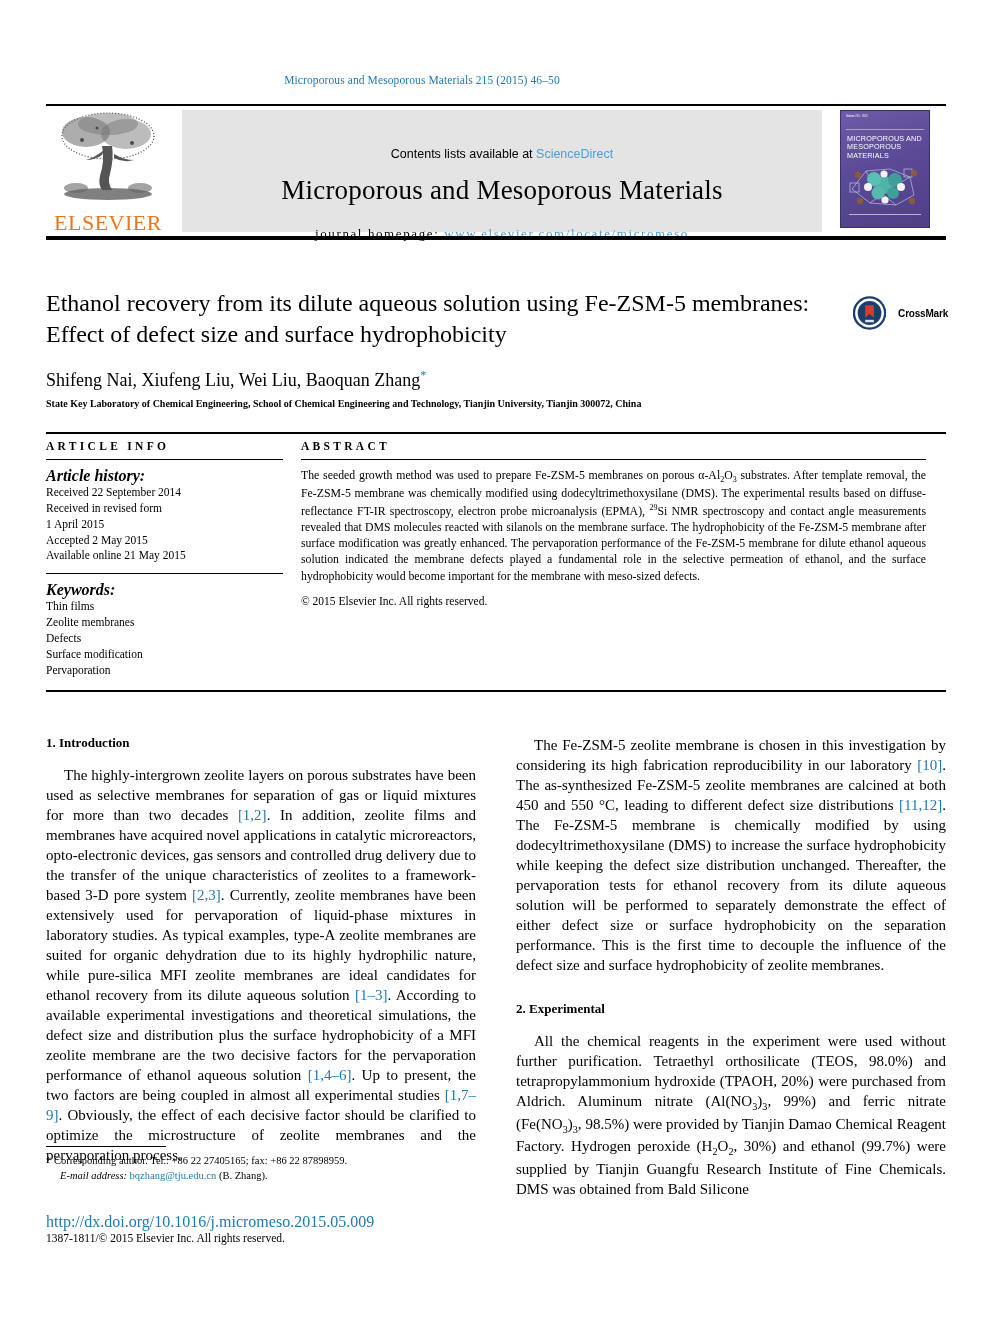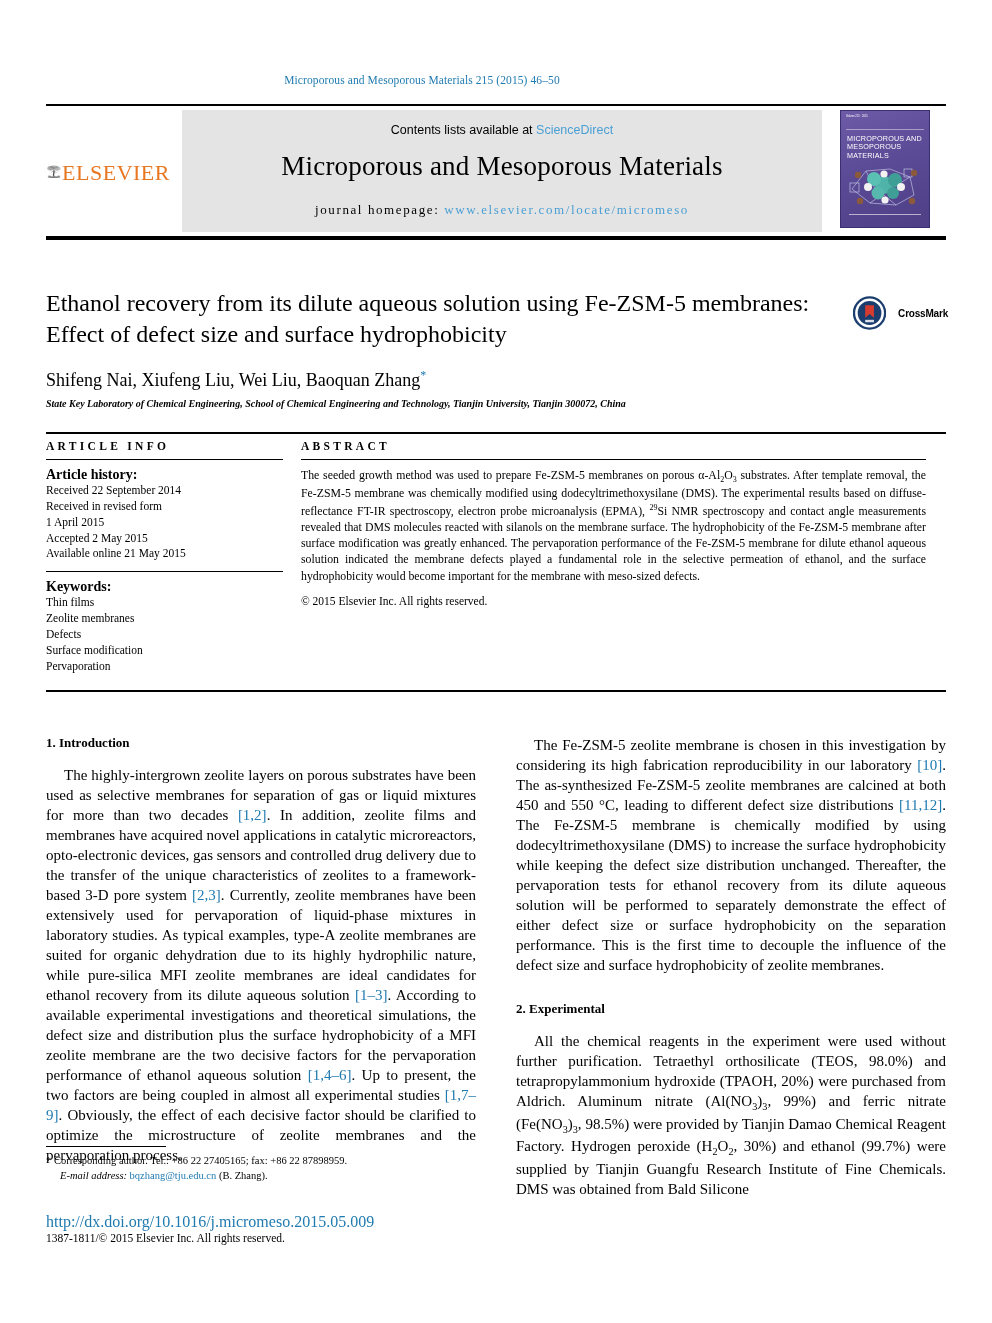--- a/index.html
+++ b/index.html
@@ -56,23 +56,23 @@
     height: 4px;
     background: #000;
   }
   .elsevier-logo {
     position: absolute;
     top: 6px;
     left: 0px;
     width: 124px;
     height: 124px;
     display: flex;
-    flex-direction: row;
+    flex-direction: column;
     align-items: center;
-    justify-content: center;
+    justify-content: space-between;
   }
   .elsevier-tree {
     width: 112px;
     height: 96px;
     display: block;
   }
   .elsevier-word {
     font-family: "Liberation Serif", serif;
     font-size: 22px;
     letter-spacing: .5px;
@@ -87,20 +87,21 @@
     width: 640px;
     height: 122px;
     background: #e4e4e4;
     text-align: center;
   }
   .contents-line {
     font-size: 12.5px;
     padding-top: 13px;
     color: #000;
     font-family: "Liberation Sans", sans-serif;
+    margin-top: 24px;
   }
   .sd-link { color: #4a9fd4; }
   .journal-title {
     font-family: "Liberation Serif", serif;
     font-size: 27px;
     margin-top: 14px;
     letter-spacing: .2px;
   }
   .homepage-line {
     font-family: Liberation Serif, serif;
@@ -169,21 +170,20 @@
     margin-top: 18px;
     font-family: "Liberation Serif", serif;
   }
   .corr-star {
     color: #1f7ab0;
     font-size: 12px;
     vertical-align: super;
   }
   .affiliation {
     font-size: 10px;
-    font-style: italic;
     font-weight: bold;
     margin-top: 7px;
     font-family: "Liberation Serif", serif;
   }
   .crossmark {
     position: absolute;
     top: 290px;
     left: 853px;
     width: 95px;
     height: 46px;
@@ -218,21 +218,22 @@
   .sec-head {
     font-family: "Liberation Serif", serif;
     font-size: 11.5px;
     font-weight: bold;
     letter-spacing: 3.3px;
     margin-bottom: 7px;
   }
   .hr-thin { height: 1px; background: #000; margin-bottom: 7px; }
   .hr-thin2 { height: 1px; background: #000; margin: 9px 0 7px 0; }
   .info-label {
-    font-size: 14px;
+    font-size: 16px;
+    font-style: italic;
     font-weight: bold;
     font-family: "Liberation Serif", serif;
   }
   .info-line {
     font-size: 11.5px;
     line-height: 1.38;
     font-family: "Liberation Serif", serif;
   }
   .abstract-text {
     font-size: 11.8px;

